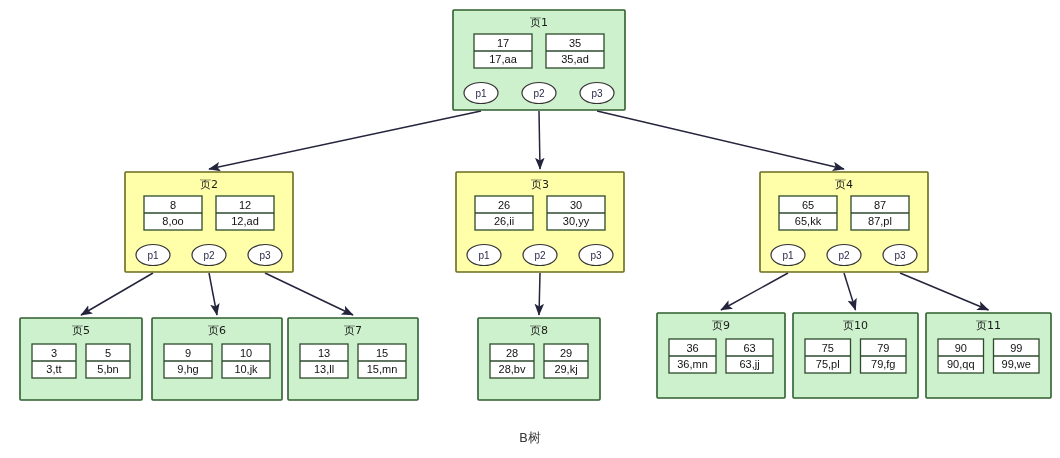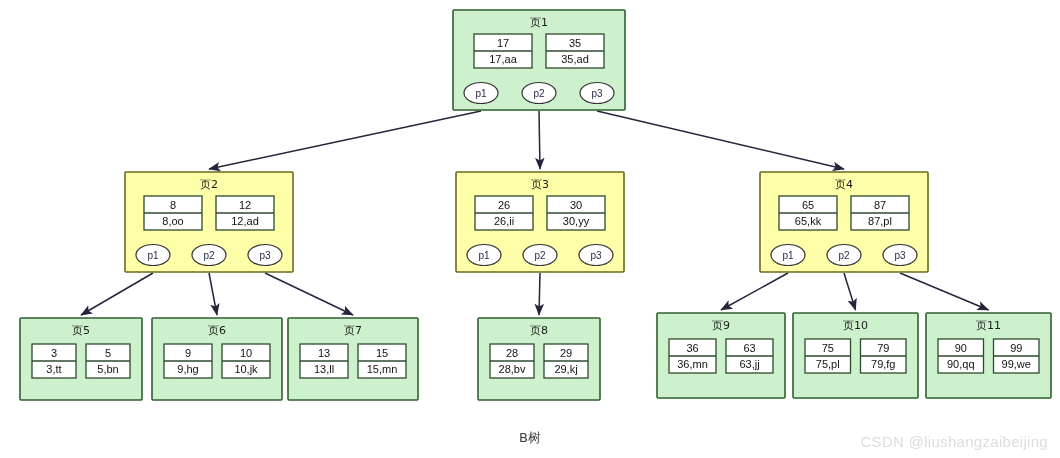--- a/index.html
+++ b/index.html
@@ -262,14 +262,13 @@
           <text x="960.75" y="351.5" class="cell-text">90</text>
           <text x="960.75" y="368" class="cell-text">90,qq</text>
           <rect x="993.5" y="339" width="45.5" height="34" class="cell-box"></rect>
           <line x1="993.5" y1="356" x2="1039" y2="356" class="cell-sep"></line>
           <text x="1016.25" y="351.5" class="cell-text">99</text>
           <text x="1016.25" y="368" class="cell-text">99,we</text>
         </g>
       </g>
     <text class="caption" x="530" y="442">B树</text>
   </svg>
-  <div class="watermark">CSDN @liushangzaibeijing</div>
 </div>
 
 </body></html>

